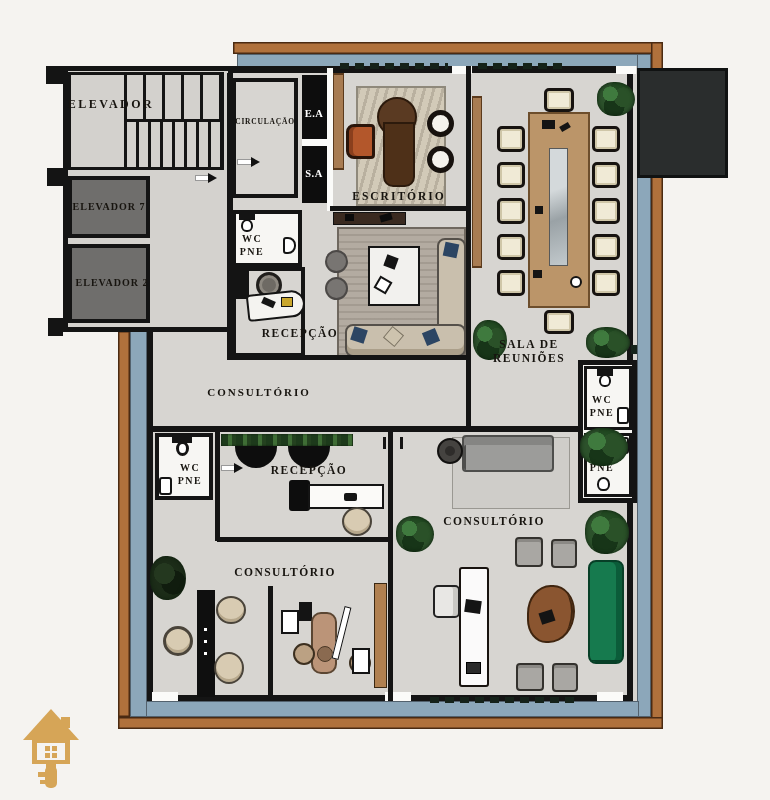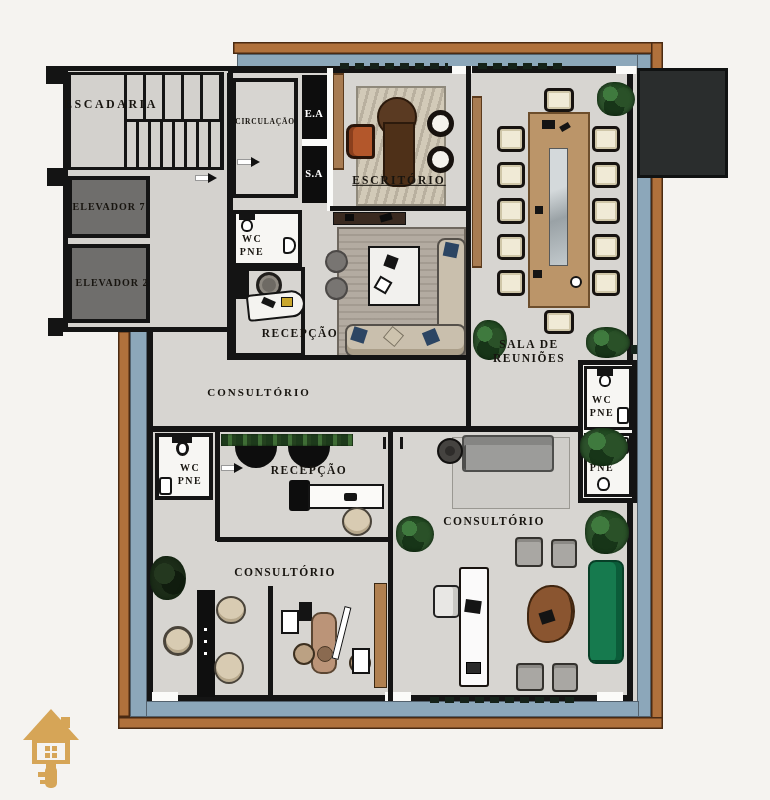--- a/index.html
+++ b/index.html
@@ -77,21 +77,21 @@
   <div class="abs" style="left:63px;top:66px;width:170px;height:266px;background:#d4d2ce;border:5px solid #141414;box-sizing:border-box;"></div>
   <div class="w" style="left:46px;top:66px;width:17px;height:18px"></div>
   <div class="w" style="left:47px;top:168px;width:16px;height:18px"></div>
   <div class="w" style="left:48px;top:318px;width:15px;height:18px"></div>
 
   <div class="room3" style="left:68px;top:72px;width:156px;height:98px;background:#d3d1cd;"></div>
   <div class="w" style="left:124px;top:74px;width:3px;height:94px"></div>
   <div class="abs" style="left:127px;top:74px;width:95px;height:45px;background:repeating-linear-gradient(90deg,transparent 0 16px,#141414 16px 19px);"></div>
   <div class="w" style="left:127px;top:119px;width:95px;height:3px"></div>
   <div class="abs" style="left:127px;top:122px;width:95px;height:46px;background:repeating-linear-gradient(90deg,transparent 0 9px,#141414 9px 12px);"></div>
-  <div class="lbl" style="left:111px;top:104px;font-size:12px;letter-spacing:2.5px;">ESCADARIA</div>
+  <div class="lbl" style="left:111px;top:104px;font-size:12px;letter-spacing:2.5px;">ELEVADOR</div>
 
   <div class="room" style="left:68px;top:176px;width:82px;height:62px;background:#6f6e6c;"></div>
   <div class="lbl" style="left:109px;top:207px;font-size:10px;letter-spacing:1px;">ELEVADOR 7</div>
   <div class="room" style="left:68px;top:244px;width:82px;height:79px;background:#6f6e6c;"></div>
   <div class="lbl" style="left:109px;top:283px;font-size:10px;letter-spacing:1px;padding-left:6px;">ELEVADOR 2</div>
 
   <div class="w" style="left:227px;top:73px;width:5px;height:287px"></div>
   <div class="room" style="left:232px;top:78px;width:66px;height:120px;background:#d7d5d1;"></div>
   <div class="lbl" style="left:265px;top:122px;font-size:7.5px;letter-spacing:.8px;">CIRCULAÇÃO</div>
   <div class="astem" style="left:238px;top:160px;width:13px"></div>
@@ -106,21 +106,21 @@
 
   <div class="w" style="left:466px;top:66px;width:5px;height:364px"></div>
   <div class="w" style="left:330px;top:206px;width:141px;height:5px"></div>
   <div class="abs" style="left:333px;top:73px;width:11px;height:97px;background:#a87c52;box-shadow:inset 0 0 0 1px #5b3a1c, inset 0 -32px 0 -30px #5b3a1c, inset 0 32px 0 -30px #5b3a1c;"></div>
   <div class="abs" style="left:356px;top:86px;width:90px;height:120px;background:#d2cab8 repeating-linear-gradient(105deg,rgba(120,110,95,.28) 0 3px,transparent 3px 9px);border:2px solid #8f897b;box-sizing:border-box;"></div>
   <div class="abs" style="left:377px;top:97px;width:40px;height:40px;border-radius:50%;background:#5a3a22;border:2px solid #2c1a0c;box-sizing:border-box;"></div>
   <div class="abs" style="left:383px;top:122px;width:32px;height:65px;background:#4e3018;border:2px solid #2c1a0c;border-radius:0 0 10px 10px;box-sizing:border-box;"></div>
   <div class="abs" style="left:346px;top:124px;width:29px;height:35px;background:#b3572b;border:3px solid #2a150a;border-radius:8px 4px 4px 8px;box-sizing:border-box;box-shadow:inset 4px 0 0 #8a3f1d;"></div>
   <div class="abs" style="left:427px;top:110px;width:27px;height:27px;border-radius:50%;background:#f4f2ec;border:5px solid #17120e;box-sizing:border-box;"></div>
   <div class="abs" style="left:427px;top:146px;width:27px;height:27px;border-radius:50%;background:#f4f2ec;border:5px solid #17120e;box-sizing:border-box;"></div>
-  <div class="lbl" style="left:399px;top:180px;font-size:11.5px;letter-spacing:2px;text-decoration:underline;">ESCRITÓRIO</div>
+  <div class="lbl" style="left:399px;top:196px;font-size:11.5px;letter-spacing:2px;">ESCRITÓRIO</div>
 
   <div class="room" style="left:232px;top:210px;width:70px;height:57px;background:#f7f6f3;"></div>
   <div class="abs" style="left:239px;top:213px;width:16px;height:7px;background:#141414;"></div>
   <div class="abs" style="left:241px;top:219px;width:12px;height:13px;background:#fff;border:2px solid #141414;border-radius:50% 50% 45% 45%;box-sizing:border-box;"></div>
   <div class="abs" style="left:283px;top:237px;width:13px;height:17px;background:#fff;border:2px solid #141414;border-radius:3px 8px 8px 3px;box-sizing:border-box;"></div>
   <div class="lbl" style="left:252px;top:245px;font-size:10px;">
     <span>WC</span><br>
     <span>PNE</span>
   </div>
 

